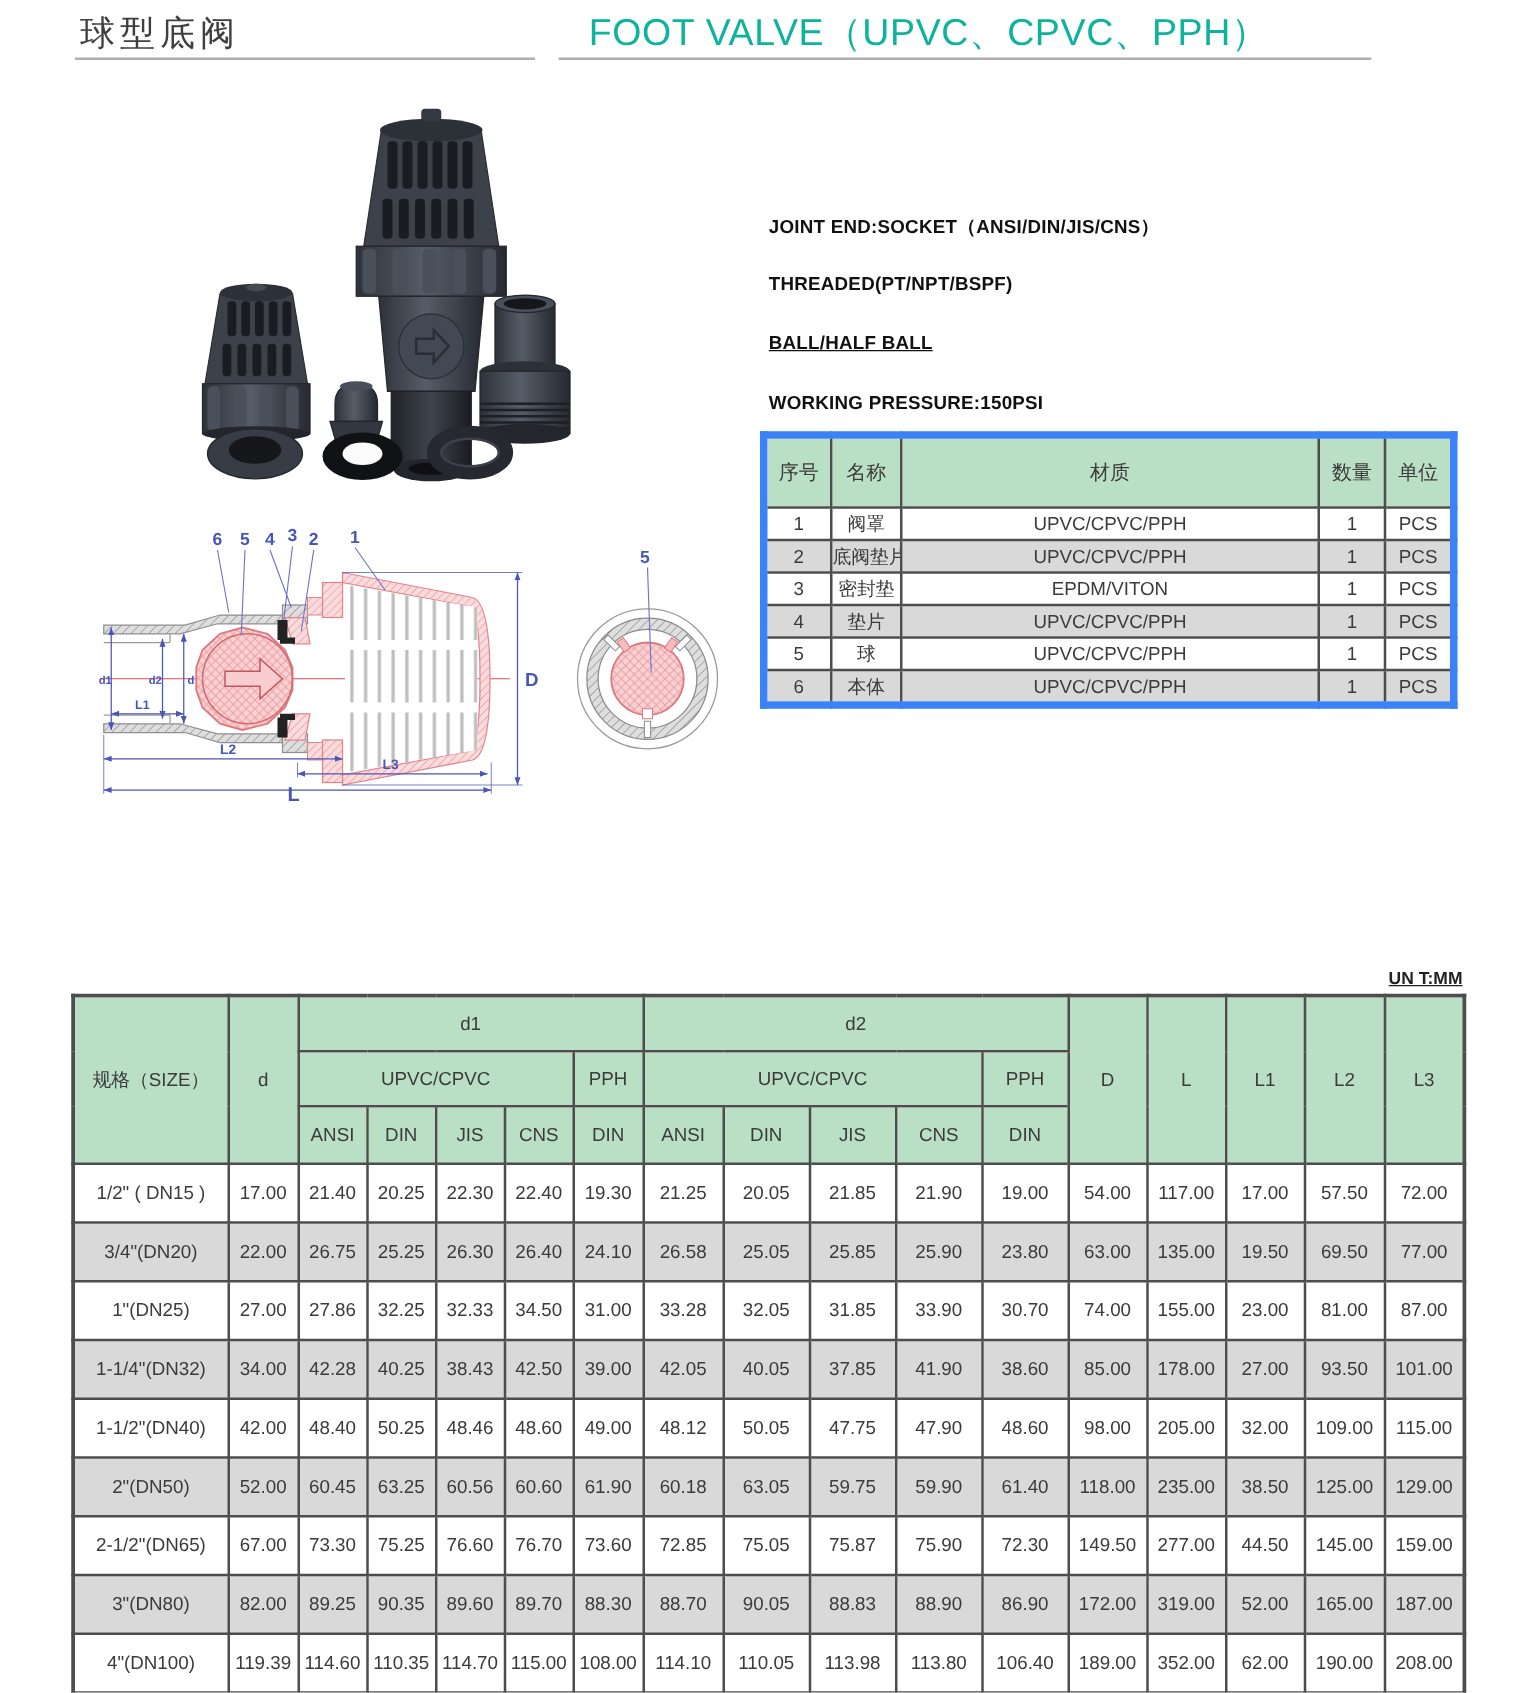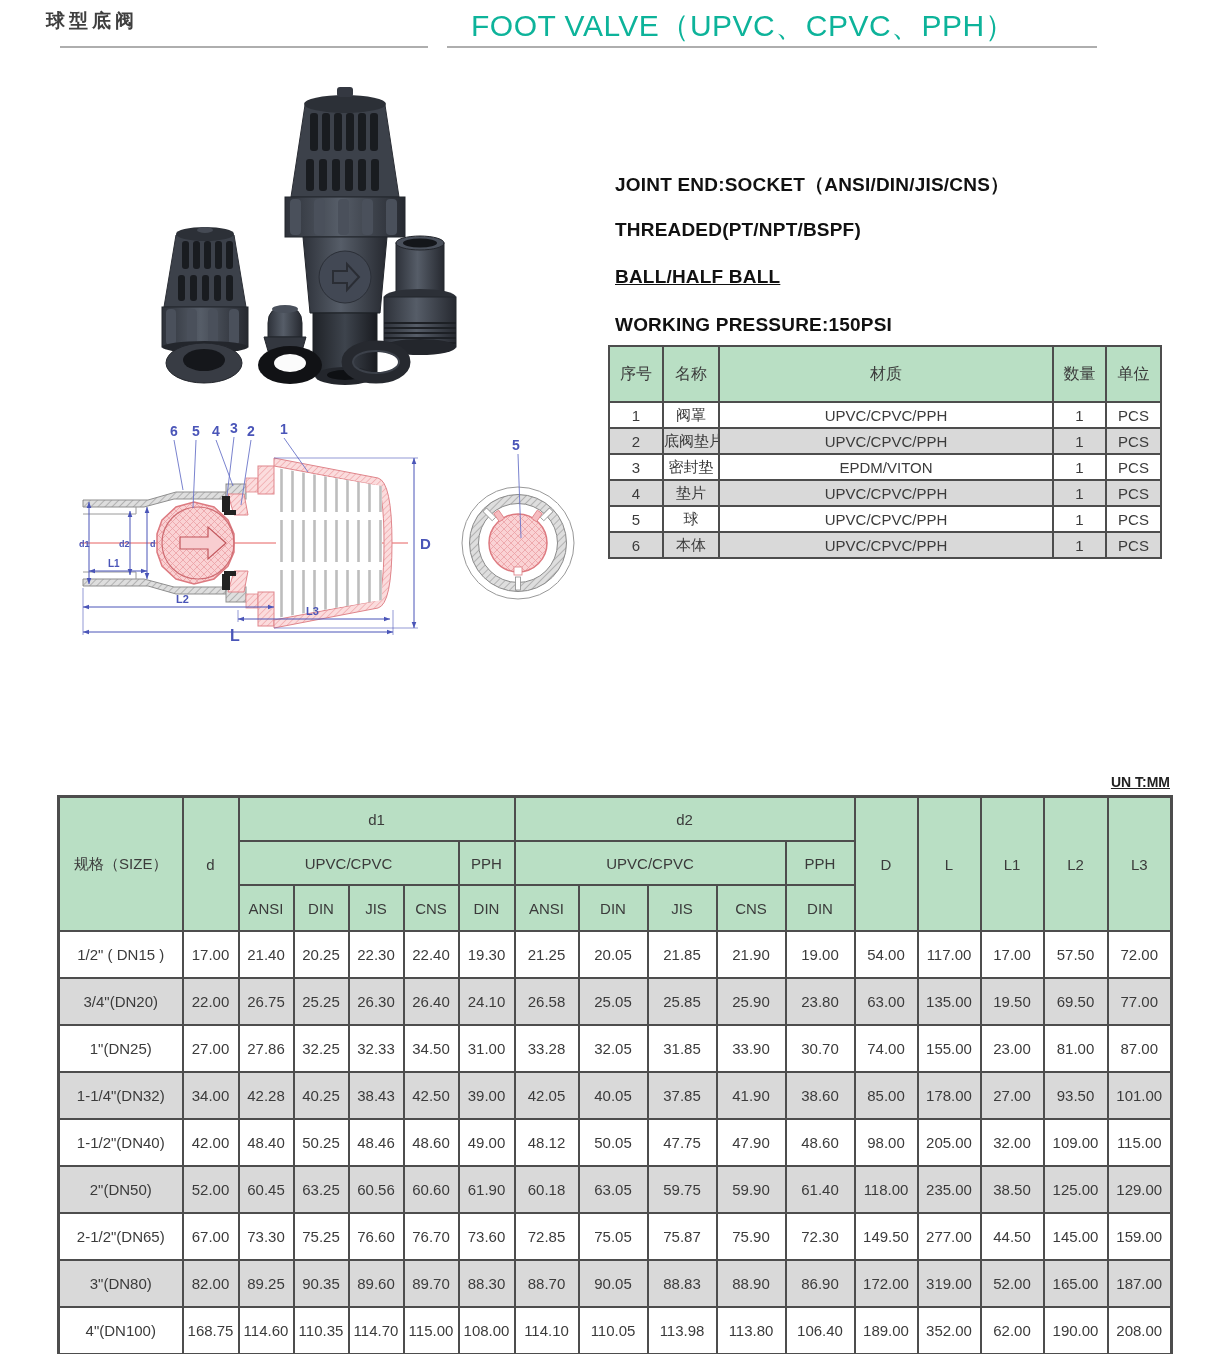--- a/index.html
+++ b/index.html
@@ -1,32 +1,32 @@
 <!DOCTYPE html>
 <html><head>
 <meta charset="utf-8">
 <style>
   html,body{margin:0;padding:0;}
   body{width:1220px;height:1354px;position:relative;background:#fff;
        font-family:"Liberation Sans",sans-serif;overflow:hidden;}
-  .title-cn{position:absolute;left:46px;top:8px;font-size:19px;font-weight:bold;
+  .title-cn{position:absolute;left:64px;top:8px;font-size:28px;font-weight:normal;
             color:#3f3f3f;letter-spacing:4px;}
   .title-en{position:absolute;left:471px;top:6px;font-size:30px;font-weight:normal;
             color:#0db39a;letter-spacing:0.5px;}
   .rule{position:absolute;top:46px;height:2px;background:#aeaeae;}
   .rule-l{left:60px;width:368px;}
   .rule-r{left:447px;width:650px;}
   .photo{position:absolute;left:100px;top:85px;}
   .drawing{position:absolute;left:78px;top:420px;}
   .specs{position:absolute;left:615px;top:172px;}
-  .spec-line{font-size:19px;font-weight:bold;color:#111;height:18px;margin-bottom:29px;
+  .spec-line{font-size:15px;font-weight:bold;color:#111;height:18px;margin-bottom:29px;
              letter-spacing:0.2px;}
   .spec-line:nth-child(3){margin-bottom:30px;text-decoration:underline;}
   table{border-collapse:collapse;table-layout:fixed;position:absolute;}
-  .parts{left:608px;top:345px;width:552px;border:2px solid #3b82f6;padding-left:44px;}
+  .parts{left:608px;top:345px;width:552px;border:6px solid #3b82f6;padding-left:44px;}
   .parts th,.parts td{border:2px solid #4d4d4d;text-align:center;padding:0;
                       color:#3b3b3b;overflow:hidden;white-space:nowrap;}
   .parts th{height:54px;background:#b9dfc4;font-size:16px;font-weight:normal;}
   .parts td{height:24px;font-size:15px;background:#fff;}
   .parts tbody tr:nth-child(even) td{background:#d9d9d9;}
   .unit-note{position:absolute;right:50px;top:774px;font-size:14px;font-weight:bold;
              color:#222;text-decoration:underline;}
   .dims{left:57px;top:795px;width:1113px;border:3px solid #4d4d4d;}
   .dims th,.dims td{border:2px solid #4d4d4d;text-align:center;padding:0;
                     color:#3b3b3b;overflow:hidden;white-space:nowrap;}
@@ -535,21 +535,21 @@
         <td>88.90</td>
         <td>86.90</td>
         <td>172.00</td>
         <td>319.00</td>
         <td>52.00</td>
         <td>165.00</td>
         <td>187.00</td>
       </tr>
       <tr>
         <td>4"(DN100)</td>
-        <td>168.75</td>
+        <td>119.39</td>
         <td>114.60</td>
         <td>110.35</td>
         <td>114.70</td>
         <td>115.00</td>
         <td>108.00</td>
         <td>114.10</td>
         <td>110.05</td>
         <td>113.98</td>
         <td>113.80</td>
         <td>106.40</td>

